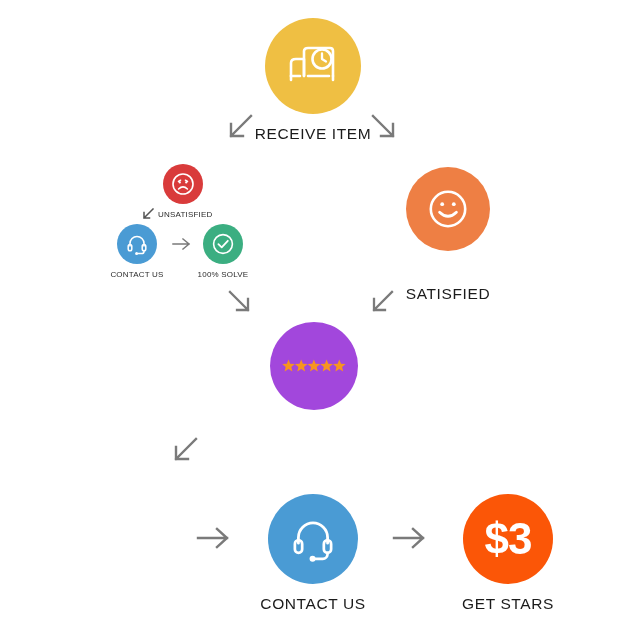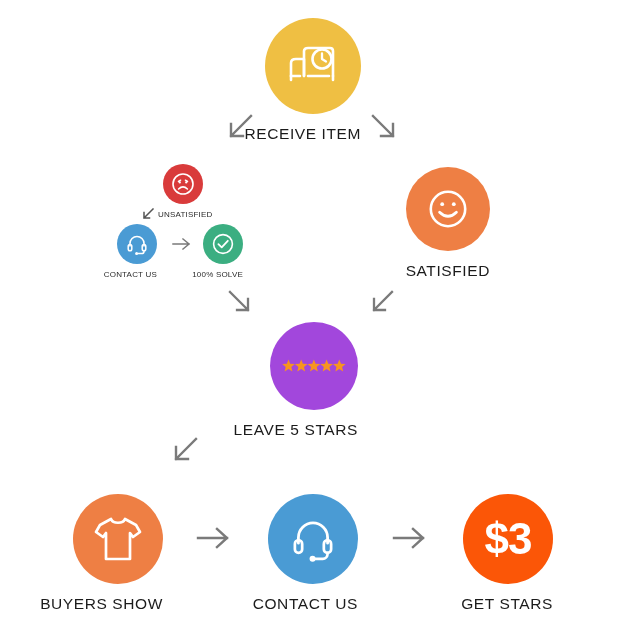--- a/index.html
+++ b/index.html
@@ -15,21 +15,21 @@
   }
   #stage {
     position: relative;
     width: 625px;
     height: 640px;
   }
   .node {
     position: absolute;
     display: flex;
     flex-direction: column;
-    align-items: flex-end;
+    align-items: center;
   }
   .circle {
     border-radius: 50%;
     display: flex;
     align-items: center;
     justify-content: center;
     line-height: 0;
   }
   .node-label {
     margin-top: 11px;
@@ -142,21 +142,21 @@
   <div class="node small" style="left:203px; top:224px; width:40px;">
     <div class="circle" style="width:40px; height:40px; background:#3BAE81;">
       <svg width="24" height="24" viewBox="0 0 24 24">
         <circle cx="12" cy="12" r="9.4" fill="none" stroke="#ffffff" stroke-width="1.6"></circle>
         <path d="M7.4 12.2 L10.7 15.4 L16.8 8.8" fill="none" stroke="#ffffff" stroke-width="1.8" stroke-linecap="round" stroke-linejoin="round"></path>
       </svg>
     </div>
     <div class="node-label">100% SOLVE</div>
   </div>
 
-  <div class="node big" style="left:406px; top:167px; width:84px;">
+  <div class="node big" style="left:406px; top:167px; width:84px;gap:23px;">
     <div class="circle" style="width:84px; height:84px; background:#EE7F44;">
       <svg width="48" height="48" viewBox="0 0 24 24">
         <circle cx="12" cy="12" r="8.6" fill="none" stroke="#ffffff" stroke-width="1.3"></circle>
         <circle cx="9.1" cy="9.6" r="0.95" fill="#ffffff"></circle>
         <circle cx="14.9" cy="9.6" r="0.95" fill="#ffffff"></circle>
         <path d="M7.8 13.6 Q12 17.7 16.2 13.6" fill="none" stroke="#ffffff" stroke-width="1.4" stroke-linecap="round"></path>
       </svg>
     </div>
     <div class="node-label">SATISFIED</div>
   </div>
@@ -178,38 +178,28 @@
       <svg width="64" height="14" viewBox="0 0 64 14">
         <g fill="#F79420">
           <polygon points="6.5,0.4 8.2,4.7 12.8,5.0 9.3,8.0 10.4,12.5 6.5,10.0 2.6,12.5 3.7,8.0 0.2,5.0 4.8,4.7"></polygon>
           <polygon points="19.2,0.4 20.9,4.7 25.5,5.0 22.0,8.0 23.1,12.5 19.2,10.0 15.3,12.5 16.4,8.0 12.9,5.0 17.5,4.7"></polygon>
           <polygon points="31.9,0.4 33.6,4.7 38.2,5.0 34.7,8.0 35.8,12.5 31.9,10.0 28.0,12.5 29.1,8.0 25.6,5.0 30.2,4.7"></polygon>
           <polygon points="44.6,0.4 46.3,4.7 50.9,5.0 47.4,8.0 48.5,12.5 44.6,10.0 40.7,12.5 41.8,8.0 38.3,5.0 42.9,4.7"></polygon>
           <polygon points="57.3,0.4 59.0,4.7 63.6,5.0 60.1,8.0 61.2,12.5 57.3,10.0 53.4,12.5 54.5,8.0 51.0,5.0 55.6,4.7"></polygon>
         </g>
       </svg>
     </div>
-    <div class="node-label">LEAVE 5 STARS</div>
   </div>
 
   <div class="arrow" style="left:170px; top:436px;">
     <svg width="30" height="30" viewBox="0 0 30 30">
       <path d="M26 3 L6 23 M6 23 L6 11 M6 23 L18 23" fill="none" stroke="#7a7a7a" stroke-width="2.4" stroke-linecap="square"></path>
     </svg>
   </div>
 
-  <div class="node big" style="left:73px; top:494px; width:90px;">
-    <div class="circle" style="width:90px; height:90px; background:#EE7F44;">
-      <svg width="50" height="48" viewBox="0 0 50 48">
-        <path d="M18 4 L7 10 L3 17 L10 22 L13 18 L13 44 L37 44 L37 18 L40 22 L47 17 L43 10 L32 4
-                 C30 9 20 9 18 4 Z" fill="none" stroke="#ffffff" stroke-width="2.7" stroke-linecap="round" stroke-linejoin="round"></path>
-      </svg>
-    </div>
-    <div class="node-label">BUYERS SHOW</div>
-  </div>
 
   <div class="arrow" style="left:196px; top:524px;">
     <svg width="36" height="28" viewBox="0 0 36 28">
       <path d="M2 14 L31 14 M21 5 L31 14 L21 23" fill="none" stroke="#7a7a7a" stroke-width="2.4" stroke-linecap="square" stroke-linejoin="miter"></path>
     </svg>
   </div>
 
   <div class="node big" style="left:268px; top:494px; width:90px;">
     <div class="circle" style="width:90px; height:90px; background:#4A9BD4;">
       <svg width="50" height="50" viewBox="0 0 24 24">

